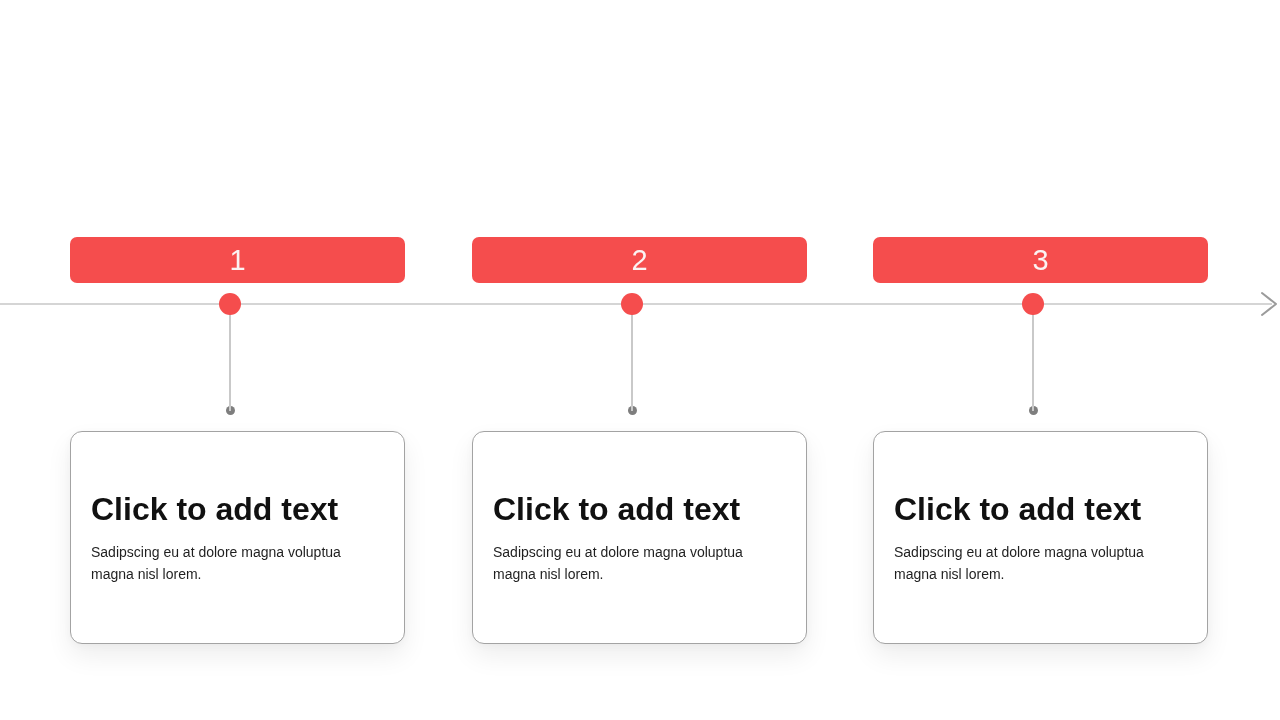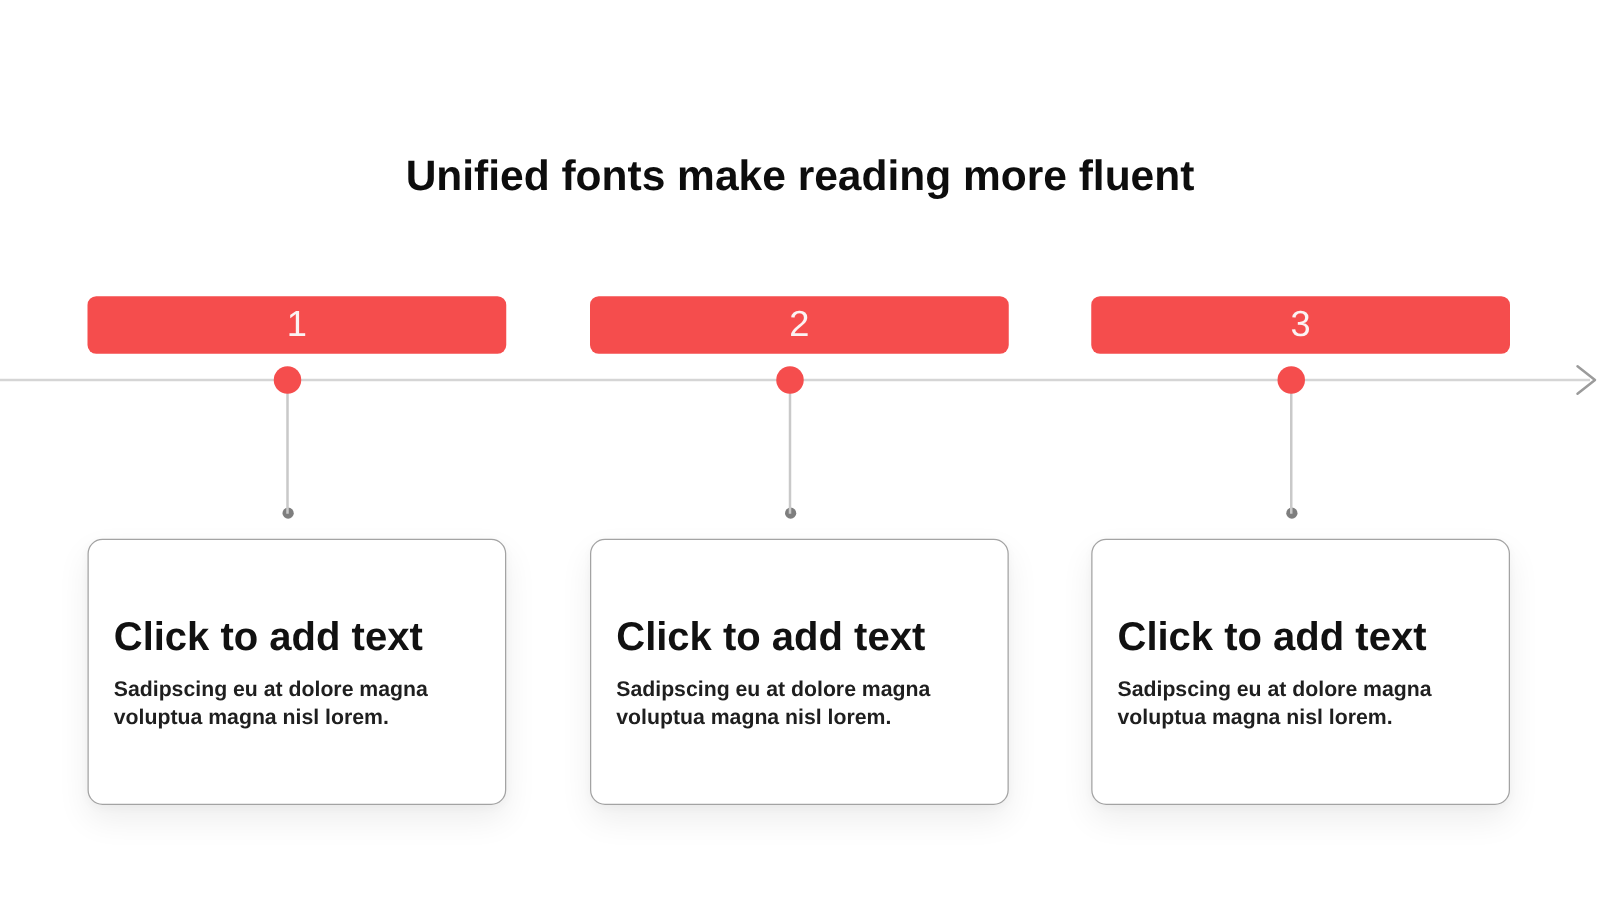--- a/index.html
+++ b/index.html
@@ -59,31 +59,29 @@
     box-sizing:border-box;background:#ffffff;
     border:1px solid var(--card-border);border-radius:12px;
     box-shadow:0 12px 26px rgba(0,0,0,0.07),0 2px 8px rgba(0,0,0,0.03);
     padding:63px 20px 0 20px;cursor:text;
   }
   .card h2{
     margin:0;font-size:32px;line-height:28px;font-weight:bold;
     color:var(--heading-text);
   }
   .card p{
-    margin:18px 0 0 0;font-size:17px;line-height:22px;
+    margin:18px 0 0 0;font-size:14px;line-height:22px;
     color:var(--body-text);
-    font-weight:bold;
   }
 </style>
 </head>
 <body>
 
 <div class="slide">
 
-  <h1 class="title">Unified fonts make reading more fluent</h1>
 
   <div class="timeline-line"></div>
   <svg class="timeline-arrow" viewBox="0 0 22 28" xmlns="http://www.w3.org/2000/svg">
     <polyline points="4,3 18,14 4,25" fill="none" stroke="#9b9b9b" stroke-width="2" stroke-linecap="round" stroke-linejoin="round"></polyline>
   </svg>
 
   <div class="step step-1">
     <div class="num-box">
       <span class="num">1</span>
     </div>

